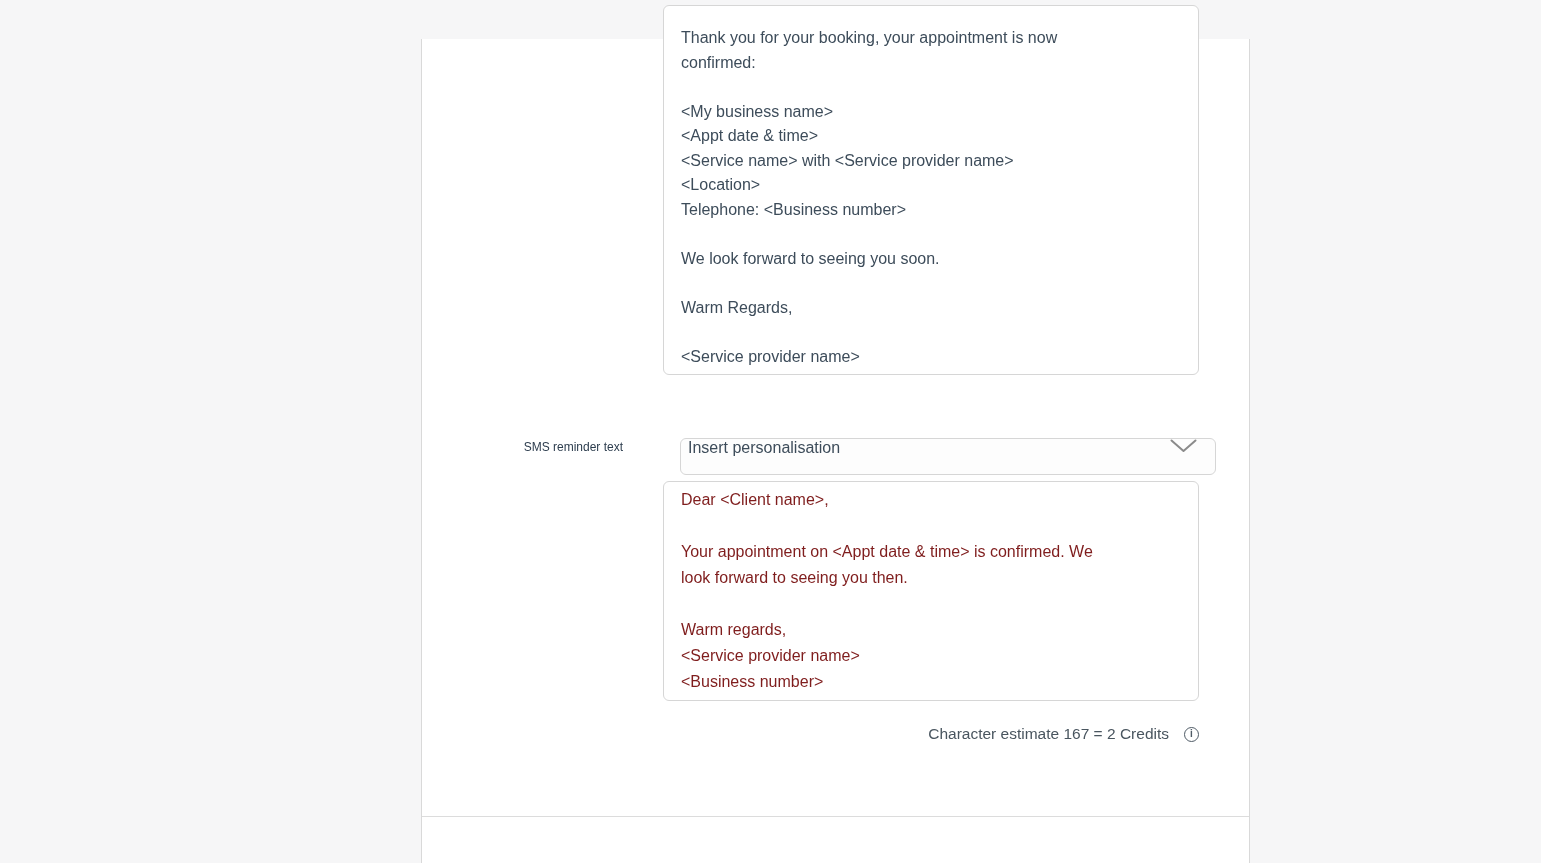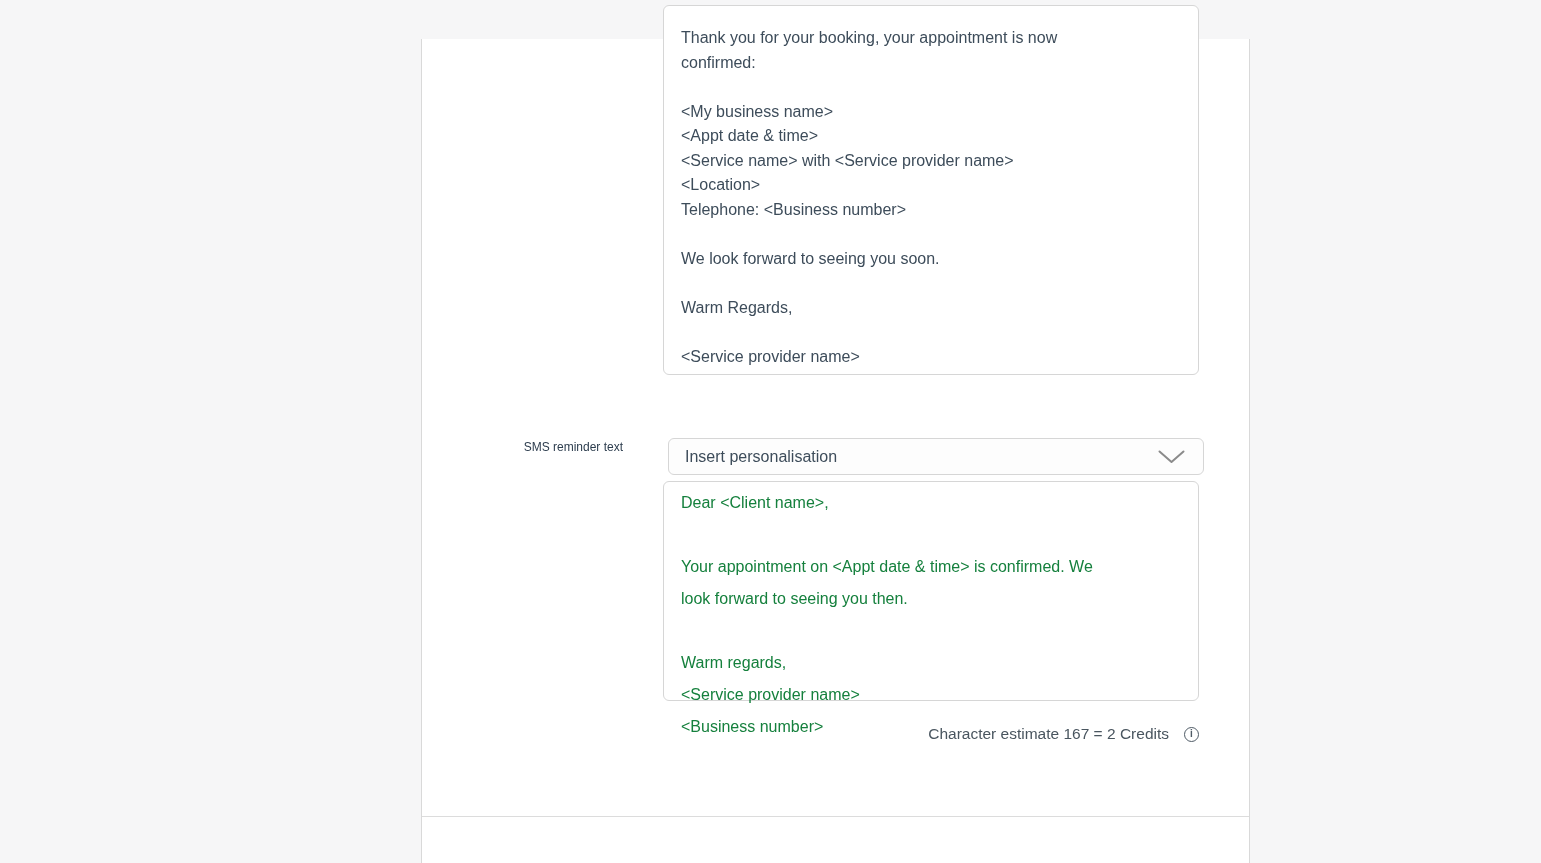--- a/index.html
+++ b/index.html
@@ -22,31 +22,31 @@
   .field-top-textarea { left:241px; top:-34px; width:536px; height:370px; }
   .field-top-textarea .textarea-text {
     position:absolute; left:17px; right:12px; bottom:5px;
     font-size:16px; line-height:24.5px; white-space:pre-line; color:#3d4c5a;
   }
   .sms-label {
     position:absolute; left:0; top:401px; width:201px;
     text-align:right; font-size:12px; color:#2d3d4e;
   }
   .dropdown {
-    position:absolute; left:246px; top:399px; width:536px; height:37px;
+    position:absolute; left:258px; top:399px; width:536px; height:37px;
     border:1px solid #d6d6d6; border-radius:6px; background:#fdfdfd;
-    display:flex; align-items:center; justify-content:space-between;
-    padding:0 18px 0 16px; cursor:pointer;
+    display:flex; align-items:flex-start; justify-content:space-between;
+    padding:0 18px 0 7px; cursor:pointer;
   }
   .dropdown-value { font-size:16px; color:#3d4c5a; }
   .chevron svg { display:block; }
   .sms-textarea { left:241px; top:442px; width:536px; height:220px; }
   .sms-textarea .textarea-text {
     position:absolute; left:17px; right:12px; top:5px;
-    font-size:16px; line-height:32px; white-space:pre-line; color:#15803d;
+    font-size:16px; line-height:26px; white-space:pre-line; color:#7f1d1d;
   }
   .credits-row {
     position:absolute; right:50px; top:686px; height:18px;
     display:flex; align-items:center; gap:15px;
     font-size:15.5px; color:#49555f;
   }
   .info-icon {
     width:15px; height:15px; border:1.5px solid #4f5b66; border-radius:50%;
     display:inline-flex; align-items:center; justify-content:center;
     font-size:10px; font-weight:bold; color:#4f5b66; line-height:1;

